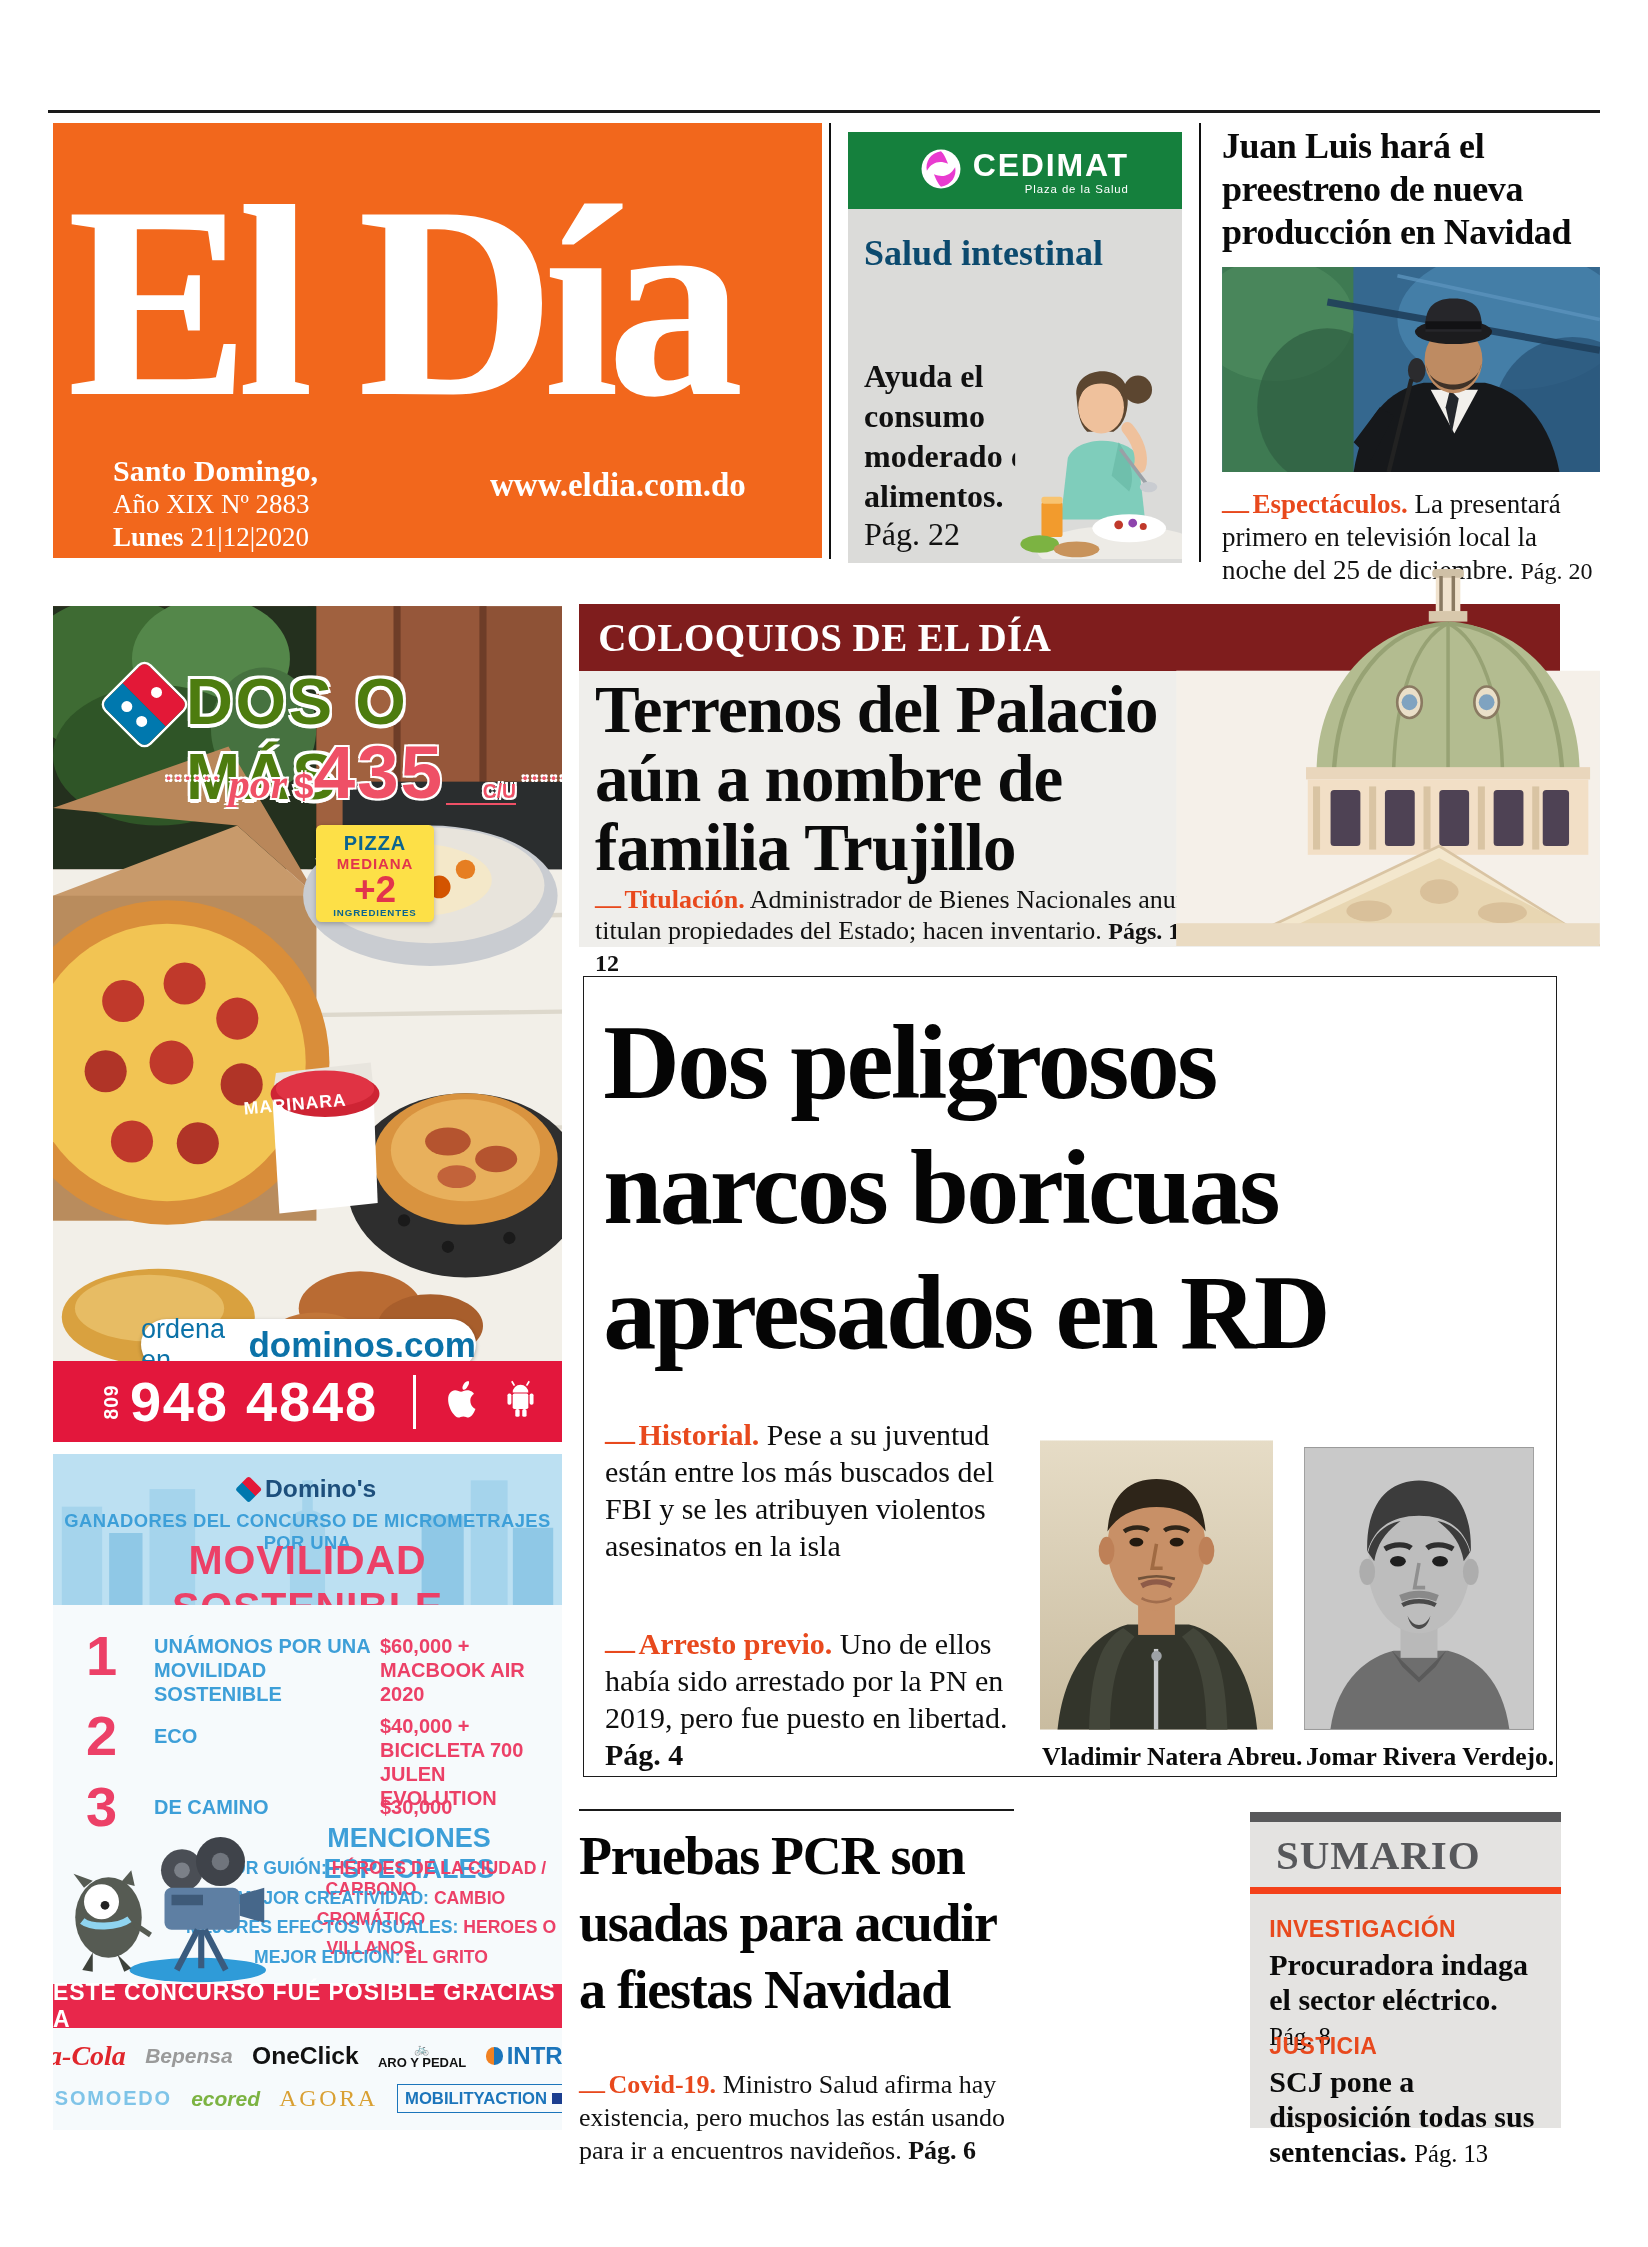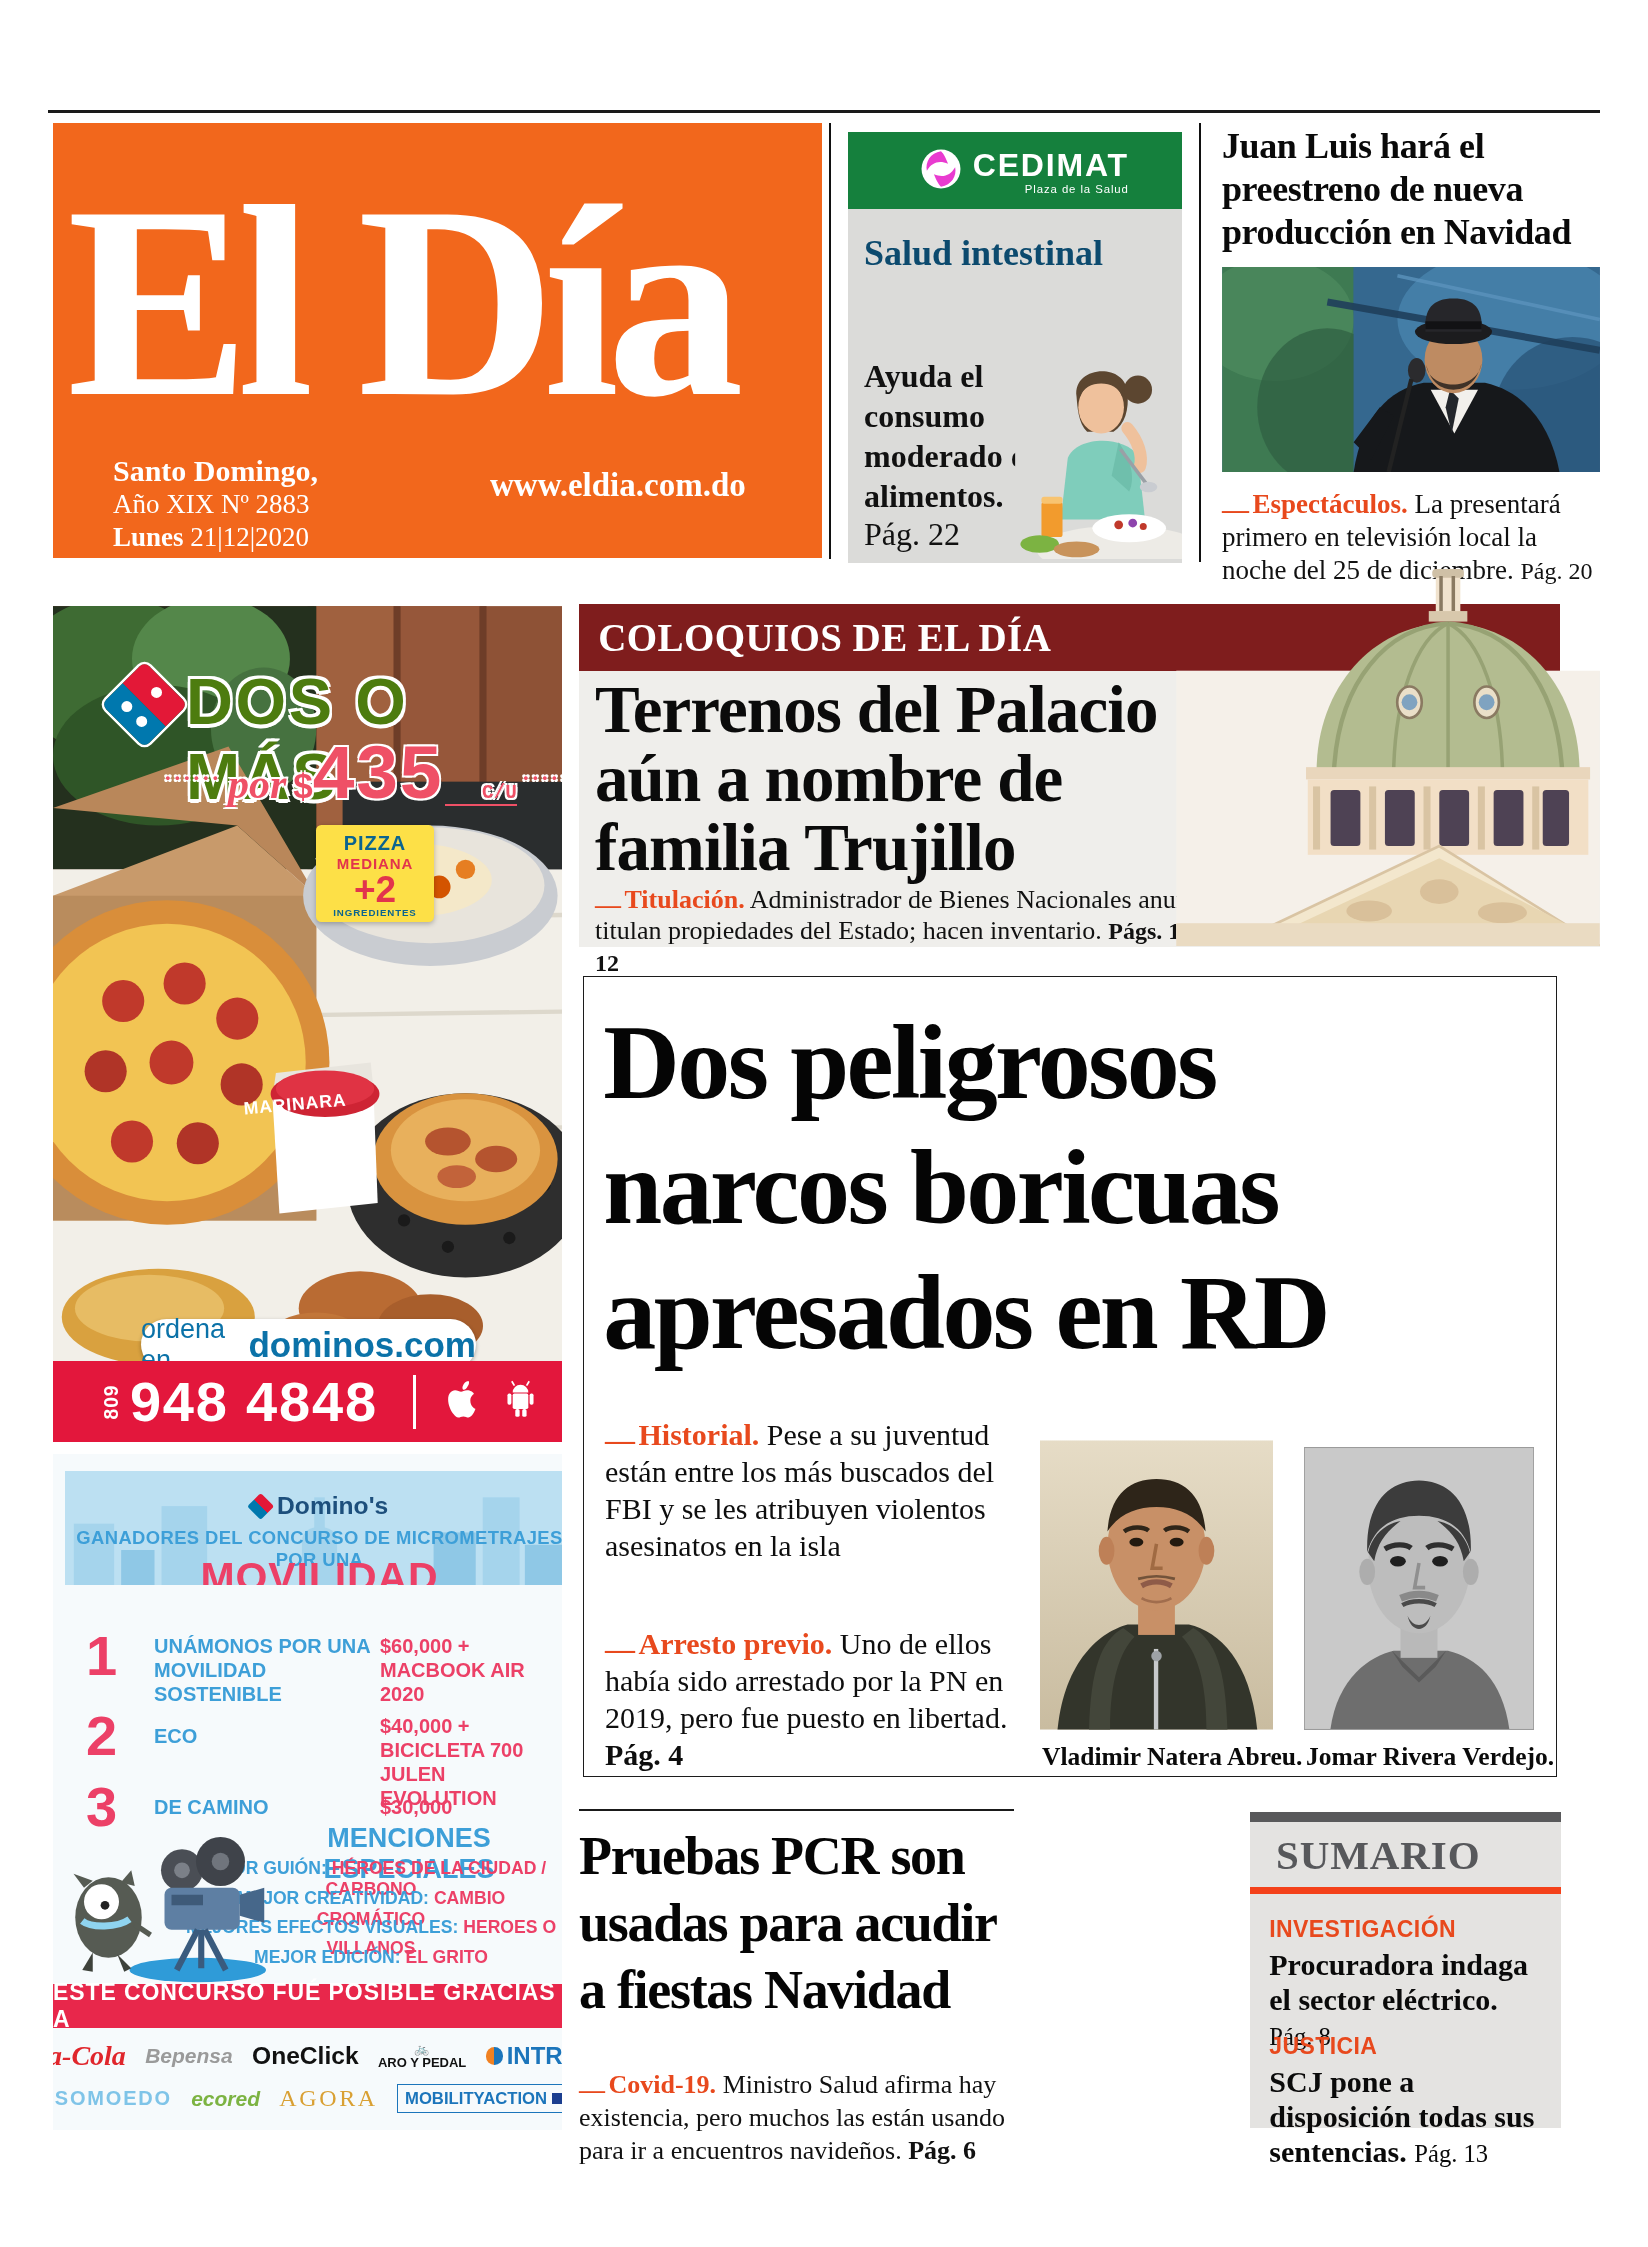--- a/index.html
+++ b/index.html
@@ -82,38 +82,38 @@
   .dom-logo .half-b { position:absolute; left:0; bottom:0; width:100%; height:50%; background:#0078AE; }
   .dom-logo .dot { position:absolute; width:11.4px; height:11.4px; border-radius:50%; background:#fff; }
   .dos-title { left:133px; top:58px; width:377px; color:#4d7c0f; font-family:"Liberation Sans",sans-serif; font-weight:bold; font-size:65px; letter-spacing:2.6px;
                text-shadow:-2.6px -2.6px 0 #fff, 2.6px -2.6px 0 #fff, -2.6px 2.6px 0 #fff, 2.6px 2.6px 0 #fff, 0 3.5px 0 #fff; }
   .dos-price { left:112px; top:133px; width:413px; color:#EF5066; display:flex; align-items:baseline; justify-content:center;
                text-shadow:-1.8px -1.8px 0 #fff, 1.8px -1.8px 0 #fff, -1.8px 1.8px 0 #fff, 1.8px 1.8px 0 #fff; }
   .dos-dots { font-size:23px; font-weight:bold; letter-spacing:1.8px; position:relative; top:-12.3px; }
   .dos-por { font-style:italic; font-size:42px; font-weight:bold; margin:0 7px; }
   .dos-dollar { font-family:"Liberation Sans",sans-serif; font-weight:bold; font-size:35px; }
   .dos-435 { font-family:"Liberation Sans",sans-serif; font-weight:bold; font-size:75px; letter-spacing:1.8px; line-height:0.9; }
-  .dos-cu { font-family:Liberation Mono, monospace; font-weight:bold; font-size:19.3px; border-bottom:2.6px solid #EF5066; margin:0 5.3px 0 1.8px;padding-left:37px; }
+  .dos-cu { font-family:Liberation Sans, sans-serif; font-weight:bold; font-size:19.3px; border-bottom:2.6px solid #EF5066; margin:0 5.3px 0 1.8px;padding-left:37px; }
   .dos-badge { left:263px; top:219px; width:118px; height:97px; background:#fde047; border-radius:5.3px; box-shadow:0 1.8px 5.3px rgba(0,0,0,.25); text-align:center; font-family:"Liberation Sans",sans-serif; padding-top:7px; }
   .dos-badge .b1 { color:#0B648F; font-weight:bold; font-size:20px; letter-spacing:0.9px; }
   .dos-badge .b2 { color:#E2344C; font-weight:bold; font-size:15px; letter-spacing:0.9px; }
   .dos-badge .b3 { color:#E2344C; font-weight:bold; font-size:37px; line-height:35px; }
   .dos-badge .b4 { color:#0B648F; font-weight:bold; font-size:9.7px; letter-spacing:0.9px; }
   .marinara-txt { left:172px; top:488px; width:140px; text-align:center; transform:rotate(-5deg); color:#fff; font-family:"Liberation Sans",sans-serif; font-weight:bold; font-size:17.6px; letter-spacing:0.9px; }
   .order-pill { left:88px; top:713px; width:335px; height:51px; background:#fff; border-radius:26px; display:flex; align-items:center; justify-content:center; box-shadow:0 1.8px 4.4px rgba(0,0,0,.3); }
   .order-pill .t1 { color:#0B72A8; font-family:"Liberation Sans",sans-serif; font-size:27px; margin-right:8.8px; }
   .order-pill .t2 { color:#0B72A8; font-family:"Liberation Sans",sans-serif; font-weight:bold; font-size:35px; }
   .phone-band { left:0; top:755px; width:509px; height:81px; background:#E3173C; display:flex; align-items:center; }
   .phone-809 { transform:rotate(-90deg); color:#fff; font-family:"Liberation Sans",sans-serif; font-weight:bold; font-size:19.3px; letter-spacing:0.9px; margin-left:42px; }
   .phone-num { color:#fff; font-family:"Liberation Sans",sans-serif; font-weight:bold; font-size:56px; letter-spacing:1.8px; margin-left:0; }
   .phone-div { width:3.5px; height:54px; background:#fff; margin:0 30px 0 35px; }
 
   
   .movi { left:53px; top:1454px; width:509px; height:676px; background:#F6FAFC; overflow:hidden; }
-  .movi-sky { left:12px; top:0; width:509px; height:114px; background:#BCE0F2; overflow:hidden;margin-top:17px; }
+  .movi-sky { left:0; top:0; width:509px; height:151px; background:#BCE0F2; overflow:hidden; }
   .movi-brand { left:0; top:21px; width:509px; text-align:center; color:#1D4F7C; font-family:"Liberation Sans",sans-serif; font-weight:bold; font-size:24.6px; }
   .movi-kicker { left:0; top:56px; width:509px; text-align:center; color:#3D9FD8; font-family:"Liberation Sans",sans-serif; font-weight:bold; font-size:18.4px; letter-spacing:0.4px; }
   .movi-title { left:0; top:83px; width:509px; text-align:center; color:#EC4067; font-family:"Liberation Sans",sans-serif; font-weight:bold; font-size:41px; letter-spacing:0.9px; }
   .win-row { left:0; width:509px; }
   .win-rank { position:absolute; left:33px; top:-7px; color:#EC4067; font-family:"Liberation Sans",sans-serif; font-weight:bold; font-size:56px; }
   .win-name { position:absolute; left:101px; top:3.5px; width:219px; color:#3D9FD8; font-family:"Liberation Sans",sans-serif; font-weight:bold; font-size:20px; line-height:24px; }
   .win-prize { position:absolute; left:327px; top:3.5px; width:176px; color:#EC4067; font-family:"Liberation Sans",sans-serif; font-weight:bold; font-size:20px; line-height:24px; }
   .menc-title { left:211px; top:369px; width:290px; text-align:center; color:#3D9FD8; font-family:"Liberation Sans",sans-serif; font-weight:bold; font-size:27px; }
   .menc-line { left:132px; width:372px; text-align:center; font-family:"Liberation Sans",sans-serif; font-weight:bold; font-size:17.6px; }
   .menc-line .ml { color:#3D9FD8; } .menc-line .mv { color:#EC4067; }

